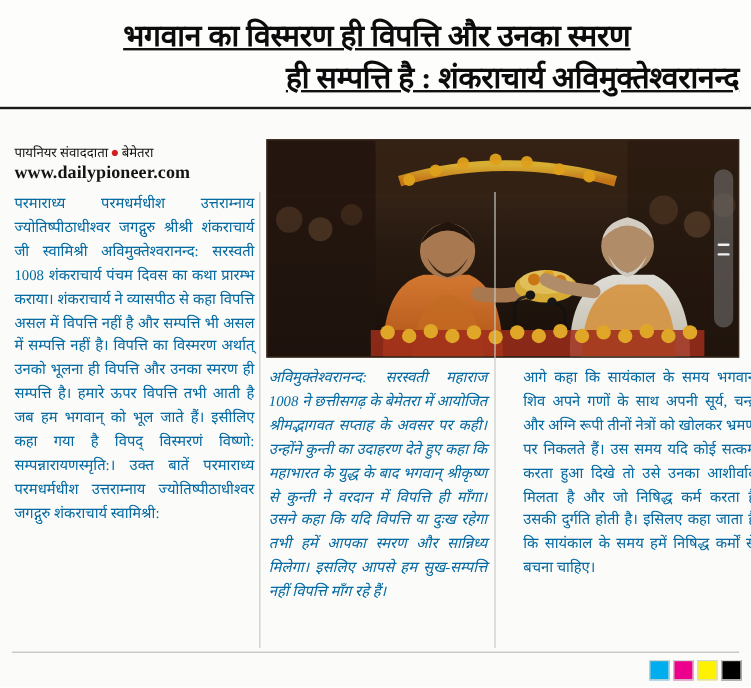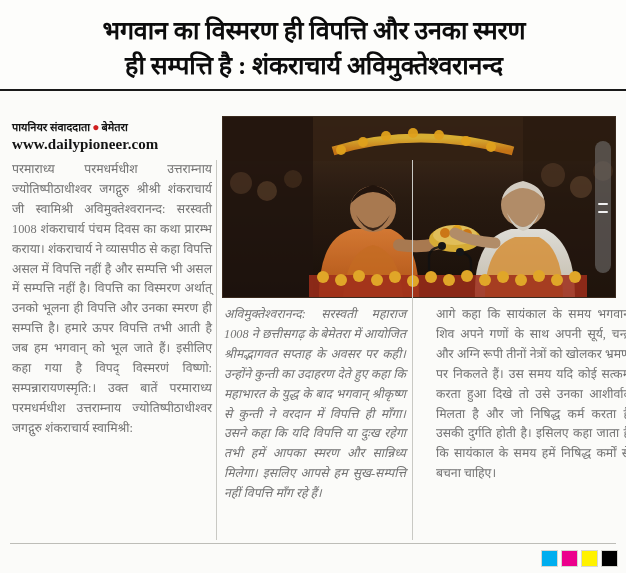--- a/index.html
+++ b/index.html
@@ -24,41 +24,42 @@
 
   
   .headline-wrap {
     position: absolute;
     left: 0; top: 0;
     width: 626px;
     padding: 14px 10px 6px 12px;
     box-sizing: border-box;
     border-bottom: 2px solid #1a1a1a;
     background: #fdfdfb;
+    text-decoration: underline;
   }
   .headline {
     font-family: "Liberation Serif", "DejaVu Serif", serif;
     font-weight: 700;
     font-size: 25px;
     line-height: 1.38;
     text-align: center;
     letter-spacing: -0.2px;
     color: #0c0c0c;
     margin: 0;
   }
-  .headline .line2 { display: block; }
+  .headline .line2 { display: block; text-align: right; }
 
   
   .byline {
     position: absolute;
     left: 12px;
     top: 118px;
     width: 200px;
     font-size: 11px;
-    font-weight: 700;
+    font-weight: 400;
     color: #141414;
     line-height: 1.5;
   }
   .byline .dot {
     color: #d01f1f;
     font-size: 12px;
     padding: 0 2px;
   }
   .site {
     position: absolute;
@@ -104,21 +105,21 @@
   .photo-scrollbar .b2 { top: 70px; }
 
   
   .col {
     position: absolute;
     font-family: "Liberation Serif", "DejaVu Serif", serif;
     font-size: 12.3px;
     line-height: 1.62;
     text-align: justify;
     text-justify: inter-word;
-    color: #737373;
+    color: #0369a1;
   }
   .col p { margin: 0; }
   .col-1 { left: 12px;  top: 160px; width: 200px; }
   .col-2 { left: 224px; top: 305px; width: 182px; font-style: italic; }
   .col-3 { left: 436px; top: 305px; width: 194px; }
 
   
   .vrule {
     position: absolute;
     top: 160px;

